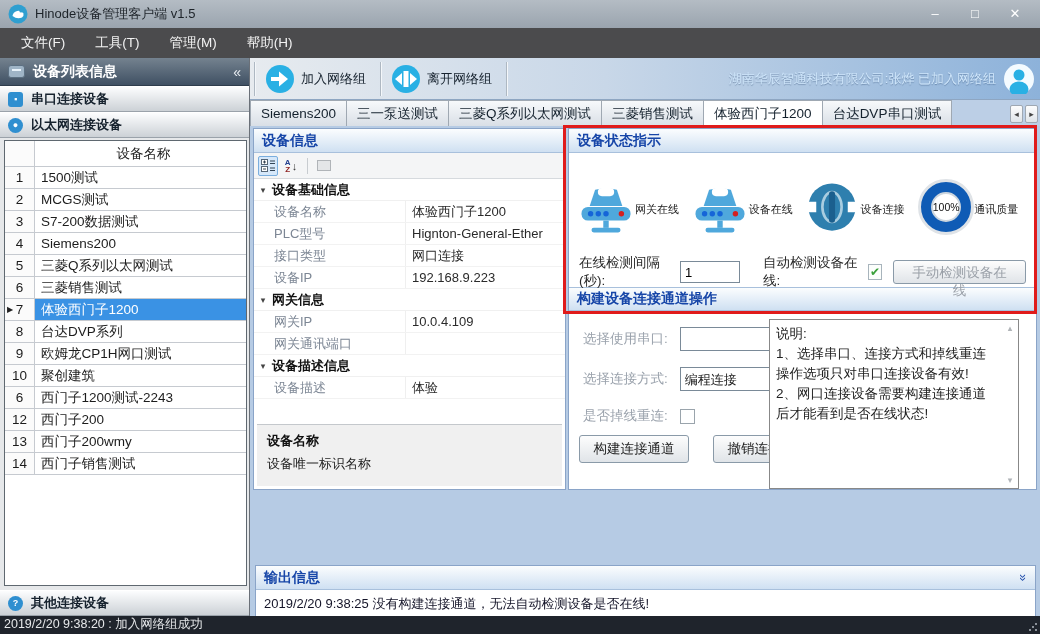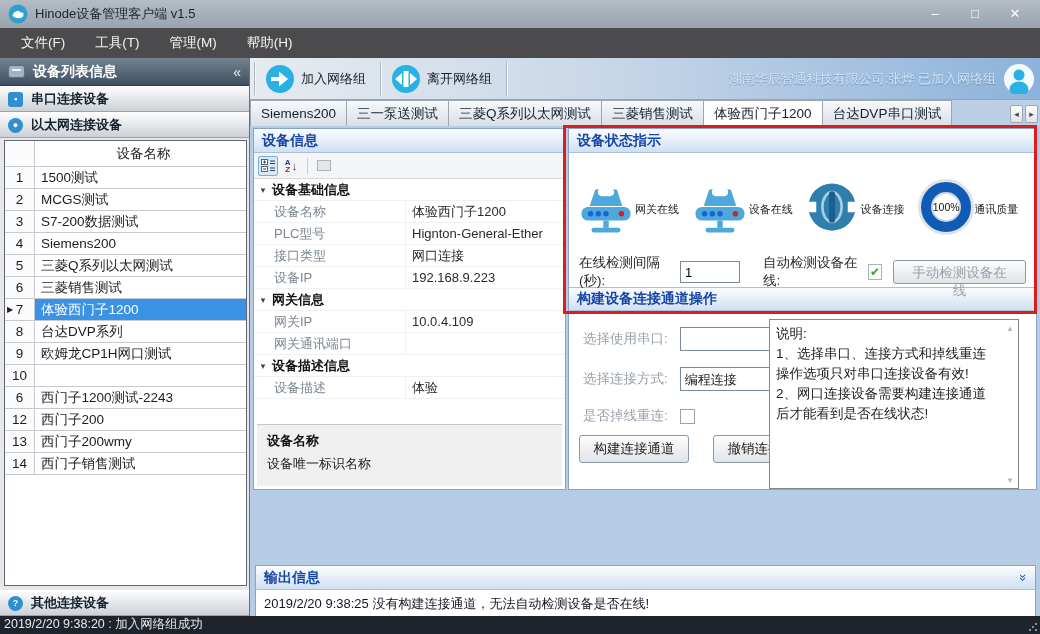--- a/index.html
+++ b/index.html
@@ -231,20 +231,21 @@
           <div class="trow">
             <div class="tnum">8</div>
             <div class="tname">台达DVP系列</div>
           </div>
           <div class="trow">
             <div class="tnum">9</div>
             <div class="tname">欧姆龙CP1H网口测试</div>
           </div>
           <div class="trow">
             <div class="tnum">10</div>
+            <div class="tname">聚创建筑</div>
           </div>
           <div class="trow">
             <div class="tnum">6</div>
             <div class="tname">西门子1200测试-2243</div>
           </div>
           <div class="trow">
             <div class="tnum">12</div>
             <div class="tname">西门子200</div>
           </div>
           <div class="trow">

